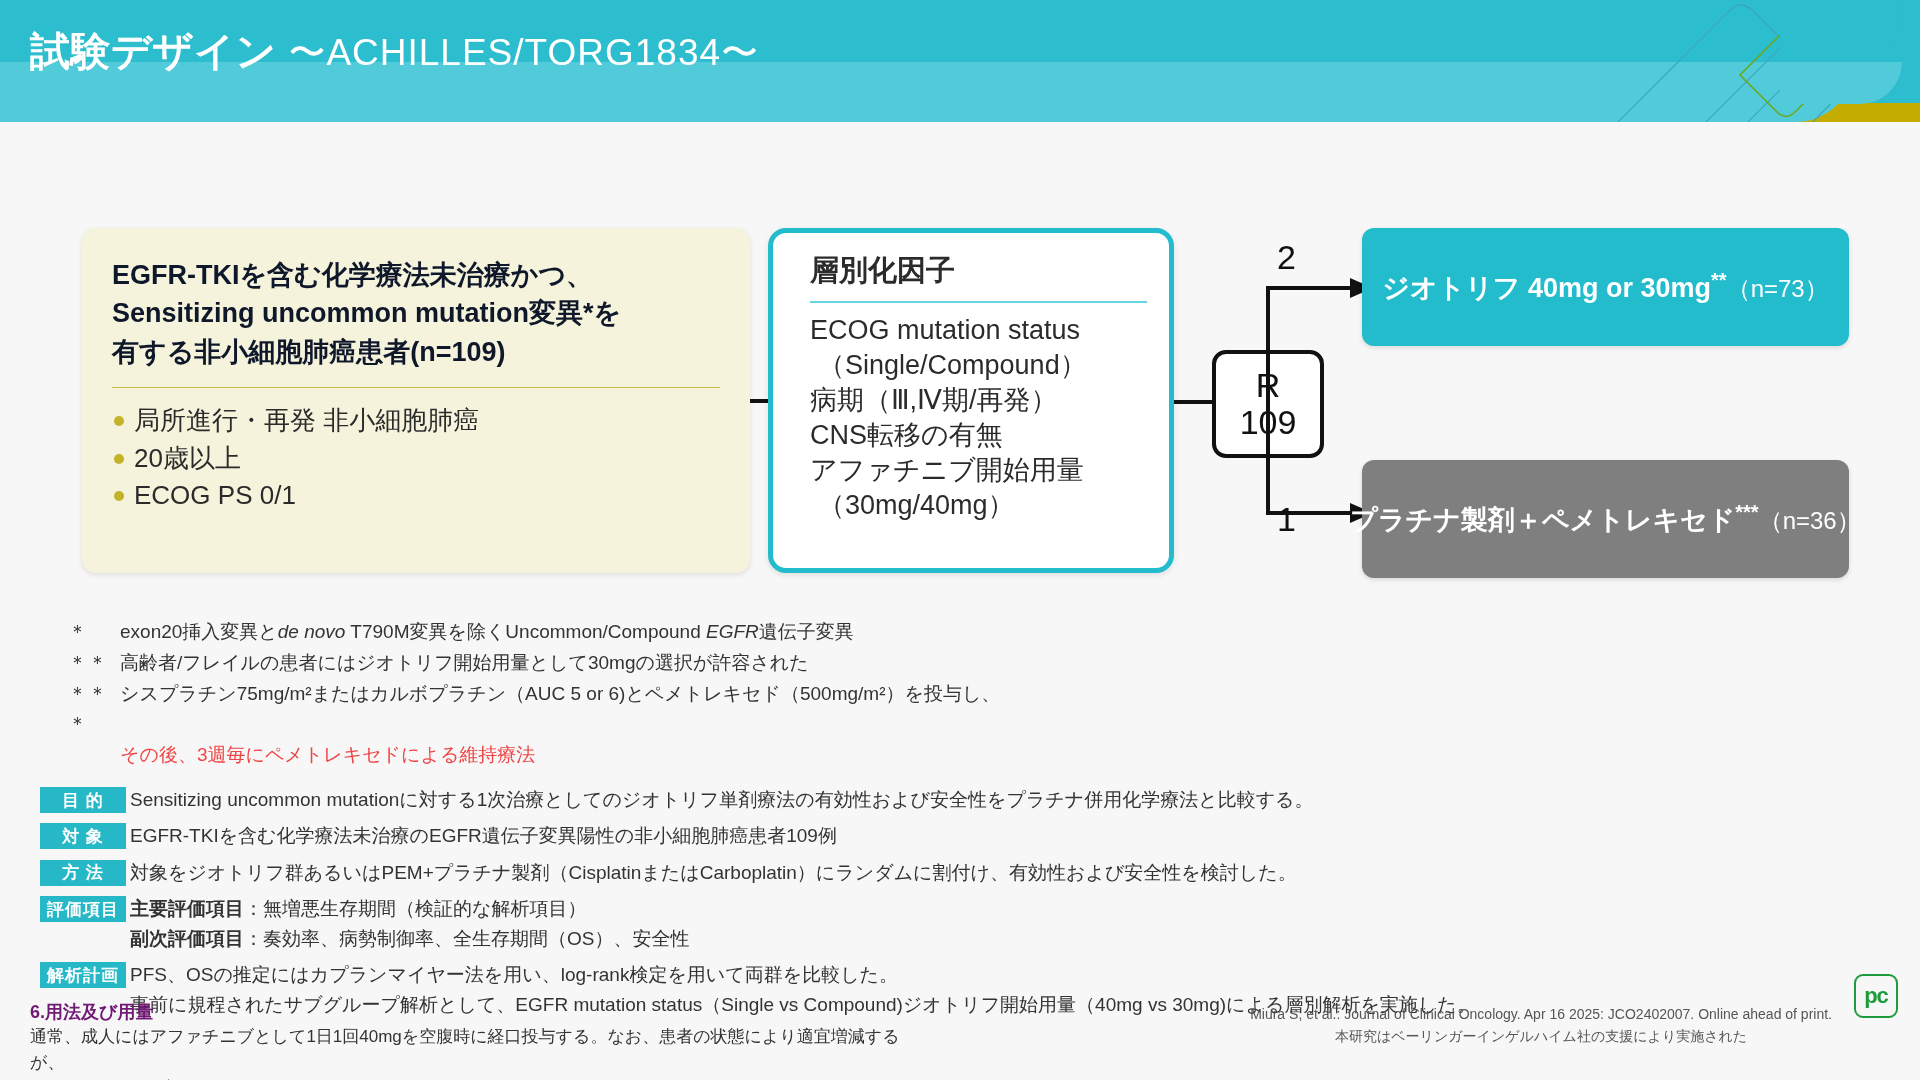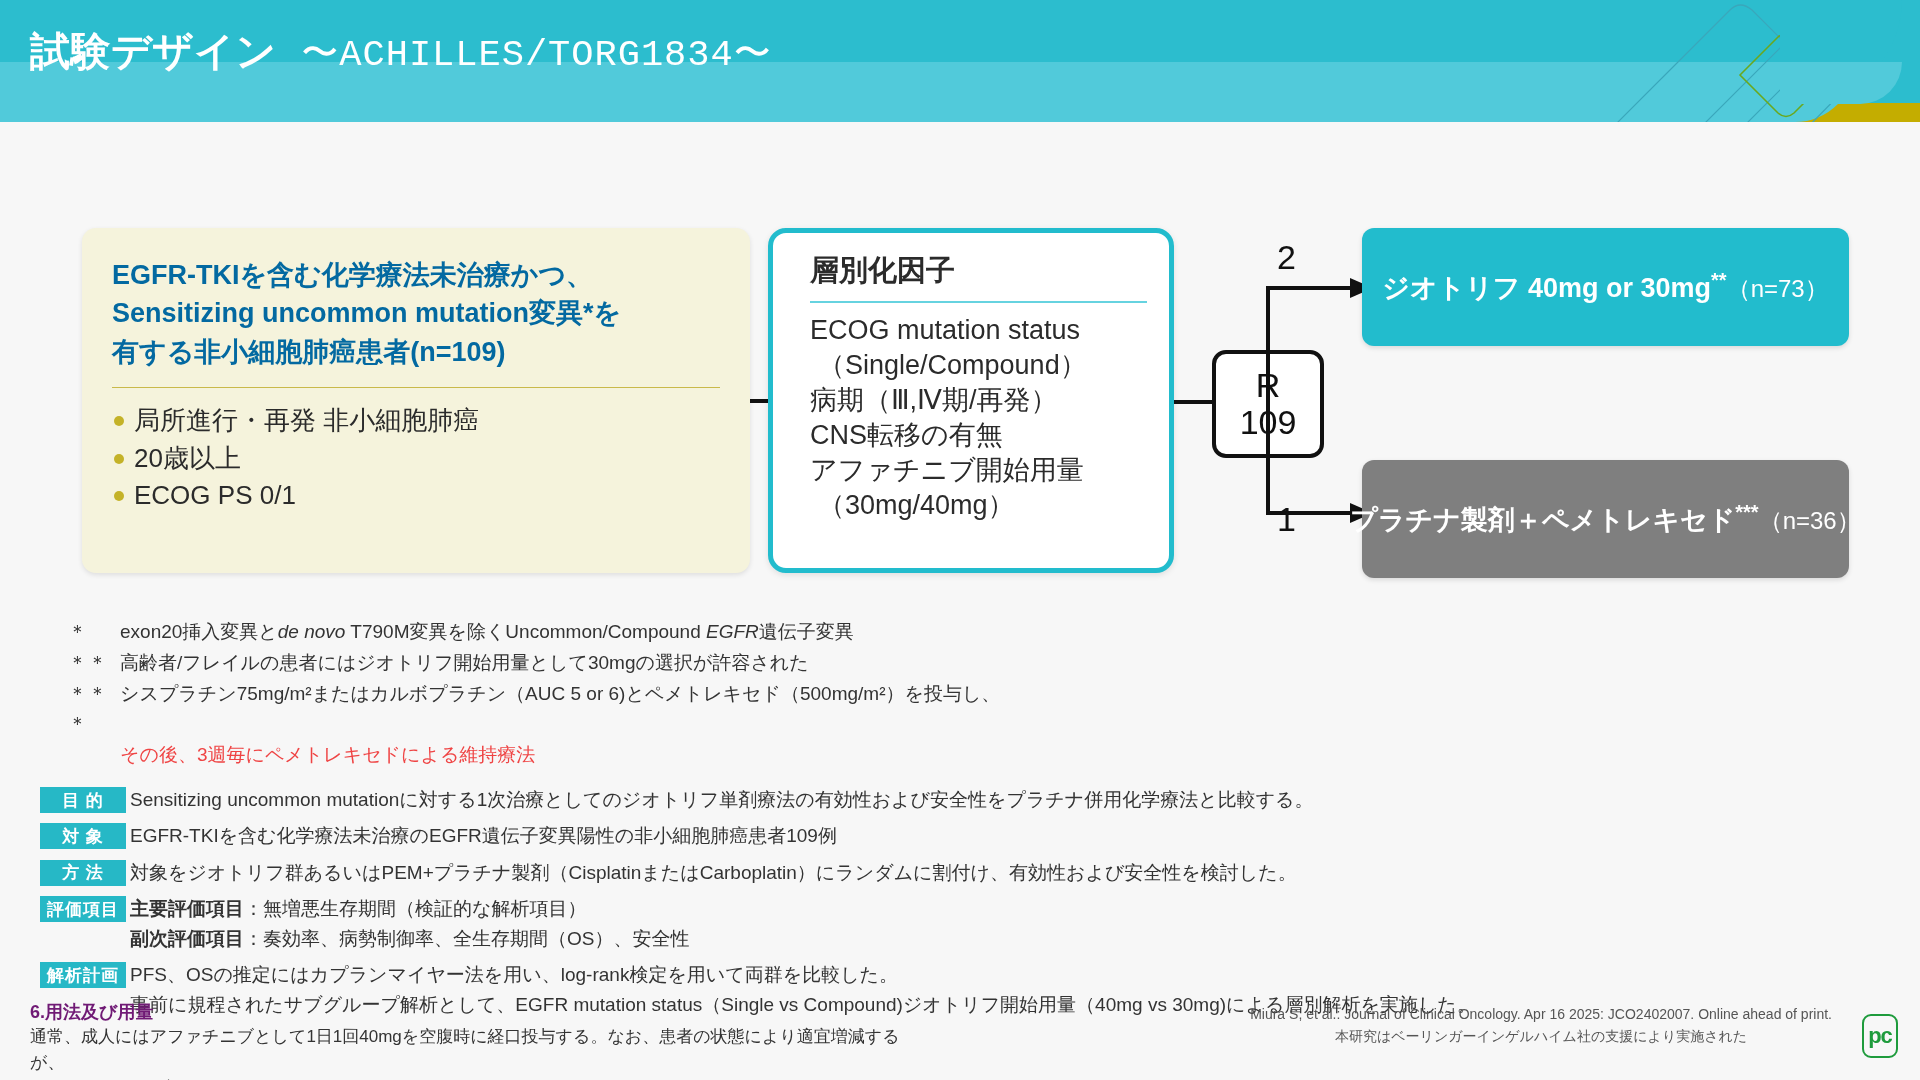--- a/index.html
+++ b/index.html
@@ -38,32 +38,32 @@
   }
   .header-mask2 {
     position:absolute; right:18px; top:62px; width:122px; height:42px;
     background:#51cada;
     border-bottom-right-radius:104px;
   }
   .deco { position:absolute; right:0; top:0; width:340px; height:122px; pointer-events:none; }
   .header-title {
     position:absolute; left:30px; top:24px;
     font-size:40px; font-weight:bold; color:#ffffff;
-    letter-spacing:0.5px; white-space:nowrap; z-index:5;font-family:Liberation Mono, monospace;
+    letter-spacing:0.5px; white-space:nowrap; z-index:5;
   }
   .header-title .sub { font-weight:normal; font-size:37px; letter-spacing:1px; }
 
   
   .eligibility {
     position:absolute; left:82px; top:228px; width:668px; height:345px;
     background:#f5f3dc; border-radius:14px;
     box-shadow:0 2px 5px rgba(0,0,0,0.10);
     padding:28px 30px 0 30px;
   }
-  .elig-title { font-size:27px; font-weight:bold; color:#0369a1; line-height:1.42; }
+  .elig-title { font-size:27px; font-weight:bold; color:#0f172a; line-height:1.42; }
   .elig-rule { margin:16px 0 14px 0; height:1px; background:#c9b94a; }
   .elig-list { list-style:none; }
   .elig-list li {
     font-size:26px; color:#2b2b2b; line-height:1.45;
     position:relative; padding-left:22px;
   }
   .elig-list li::before {
     content:""; position:absolute; left:2px; top:14px;
     width:10px; height:10px; border-radius:50%; background:#c4b228;
   }
@@ -131,21 +131,21 @@
   .sum-body b { font-weight:bold; }
 
   
   .dose-block { position:absolute; left:30px; top:1000px; width:900px; }
   .dose-title { font-size:18px; font-weight:bold; color:#701a75; }
   .dose-text { font-size:17px; color:#333; line-height:1.52; }
 
   .cite { position:absolute; right:88px; top:1004px; text-align:center; font-size:14px; color:#555; line-height:1.55; }
 
   .logo {
-    position:absolute; right:22px; top:1014px; width:36px; height:44px;
+    position:absolute; right:22px; top:974px; width:44px; height:44px;
     border:2px solid #1e9b3c; border-radius:9px;
     display:flex; align-items:center; justify-content:center;
     color:#1e9b3c; font-size:22px; font-weight:bold; letter-spacing:-1px;
   }
 </style>
 </head>
 <body>
 
 <div class="header">
   <div class="header-gold"></div>

